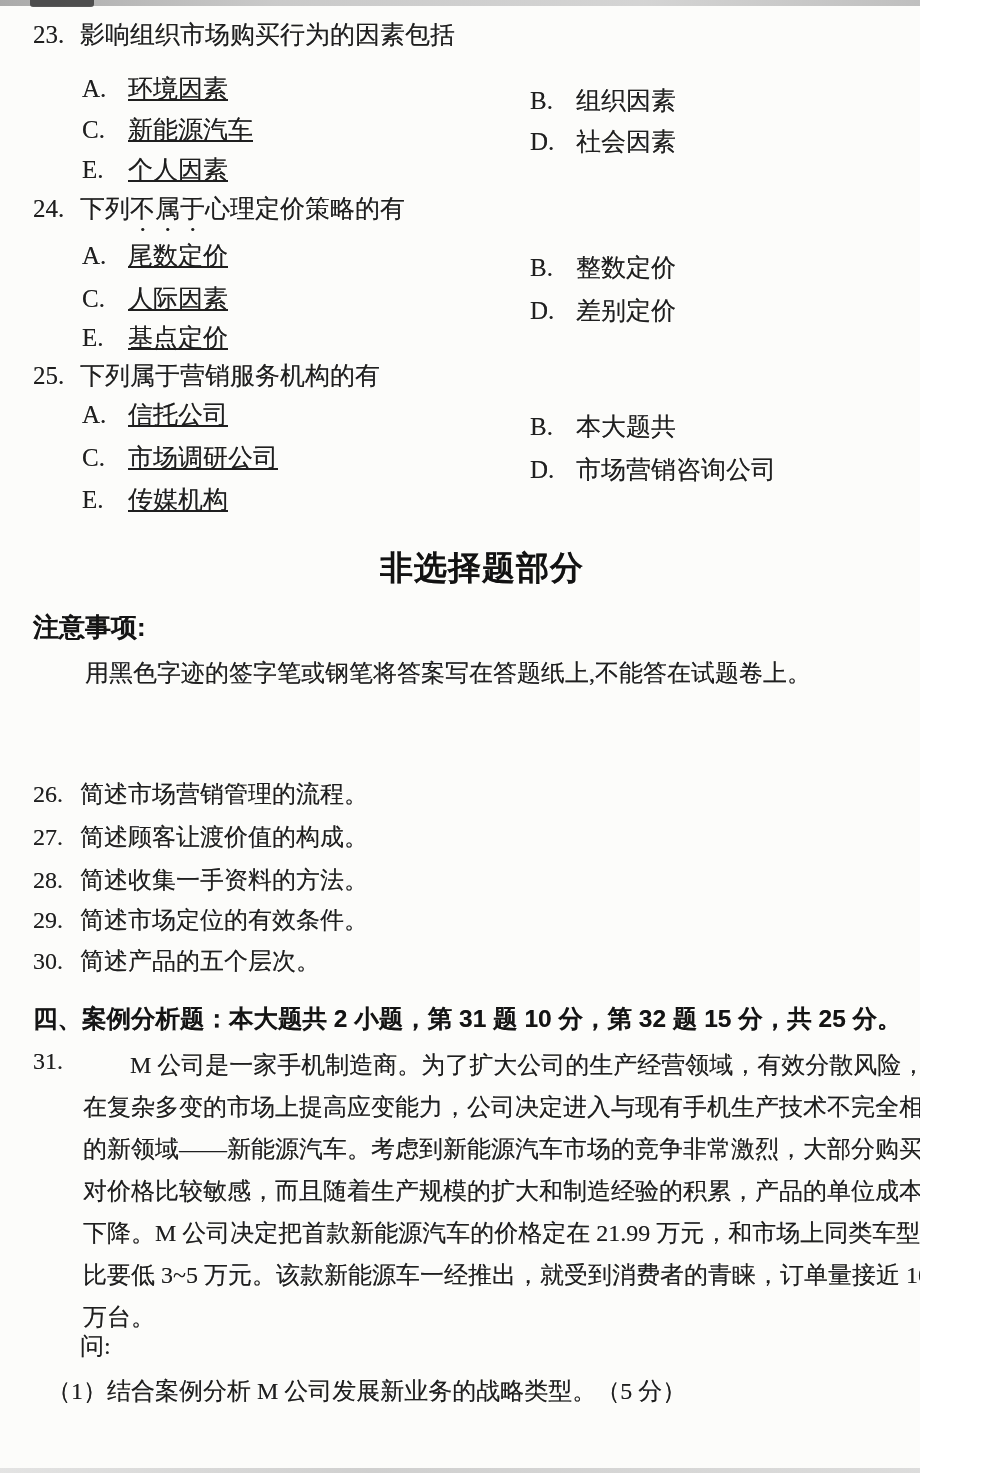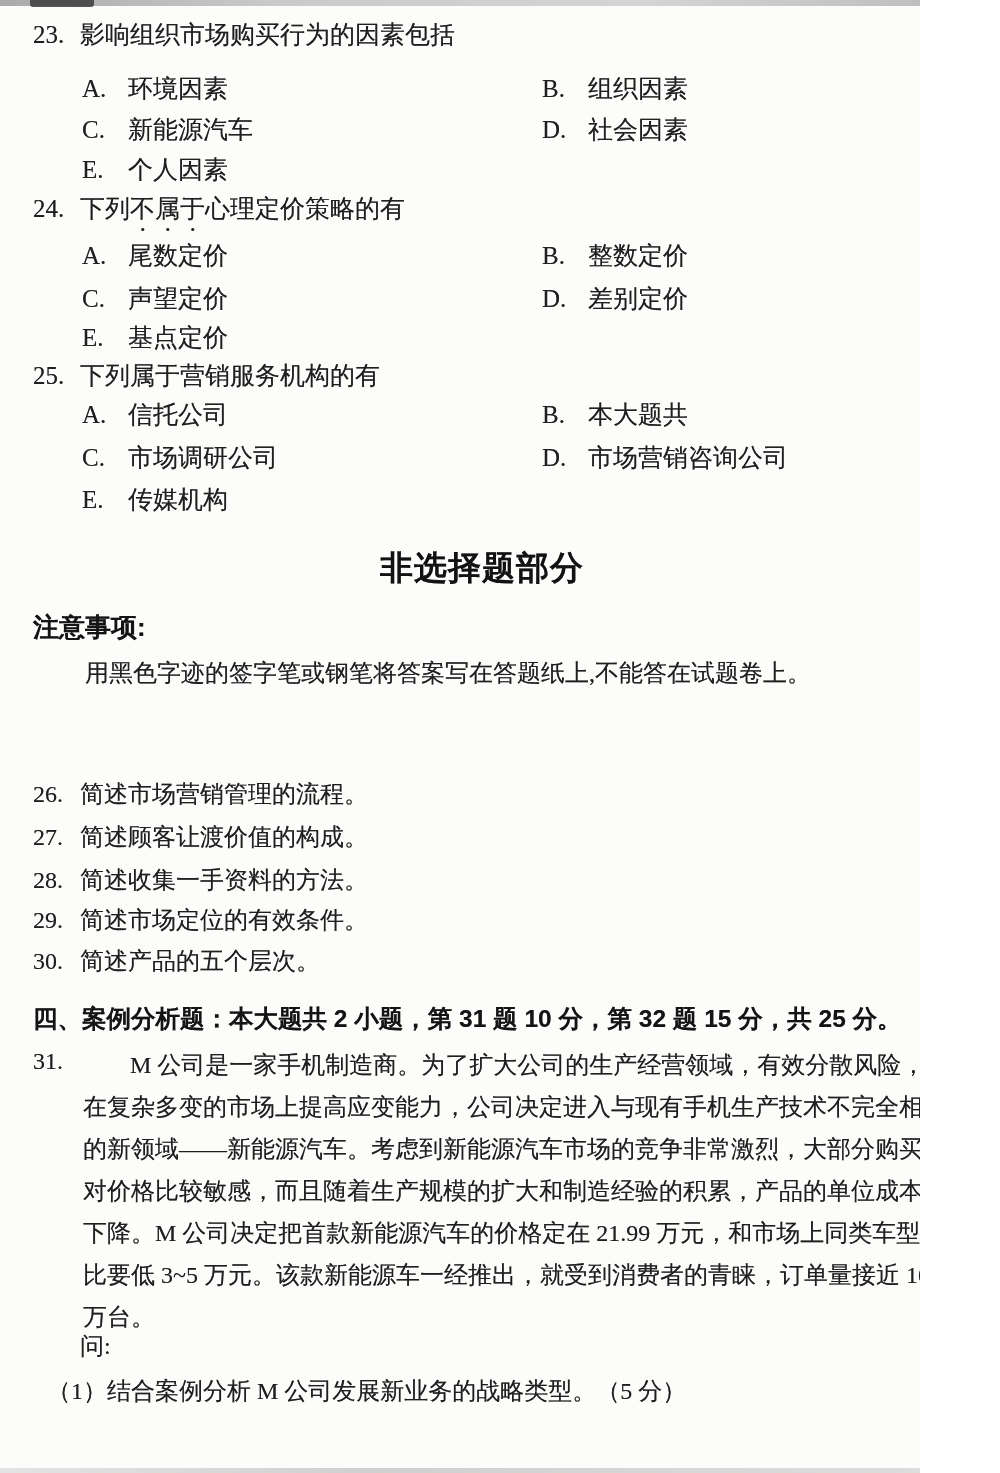--- a/index.html
+++ b/index.html
@@ -27,23 +27,23 @@
     background: linear-gradient(90deg, #d9d9d9, #bdbdbd 40%, #cfcfcf);
     opacity: .7;
   }
   .abs { position: absolute; }
   
   .qline, .optrow, .saline, .para, .subq, .ask, .notice-body {
     font-size: 25px; line-height: 30px; white-space: nowrap;
     text-shadow: 0 0 .6px rgba(25,25,25,.55);
   }
   .qnum { display: inline-block; min-width: 47px; }
-  .optrow { left: 82px; }
+  .optrow { left: 82px; text-decoration: underline; }
   .olabel { display: inline-block; min-width: 46px; }
-  .opt2 { position: absolute; left: 448px; top: 0; white-space: nowrap; margin-left: 12px; }
+  .opt2 { position: absolute; left: 448px; top: 12px; white-space: nowrap; }
   .saline, .subq, .ask, .notice-body, .para { font-size: 24px; }
   
   .emph {
     -webkit-text-emphasis: filled dot #1f1f1f;
     text-emphasis: filled dot #1f1f1f;
     -webkit-text-emphasis-position: under right;
     text-emphasis-position: under right;
   }
   
   .heading {
@@ -91,21 +91,21 @@
   </div>
 
   <div class="abs qline" style="top:194px;left:33px">
     <span class="qnum">24.</span><span><span>下列</span><span class="emph">不属于</span><span>心理定价策略的有</span></span>
   </div>
   <div class="abs optrow" style="top:241px">
     <span><span class="olabel">A.</span><span>尾数定价</span></span>
     <span class="opt2"><span class="olabel">B.</span><span>整数定价</span></span>
   </div>
   <div class="abs optrow" style="top:284px">
-    <span><span class="olabel">C.</span><span>声望定价</span></span>
+    <span><span class="olabel">C.</span><span>人际因素</span></span>
     <span class="opt2"><span class="olabel">D.</span><span>差别定价</span></span>
   </div>
   <div class="abs optrow" style="top:323px">
     <span><span class="olabel">E.</span><span>基点定价</span></span>
   </div>
 
   <div class="abs qline" style="top:361px;left:33px">
     <span class="qnum">25.</span><span>下列属于营销服务机构的有</span>
   </div>
   <div class="abs optrow" style="top:400px">

